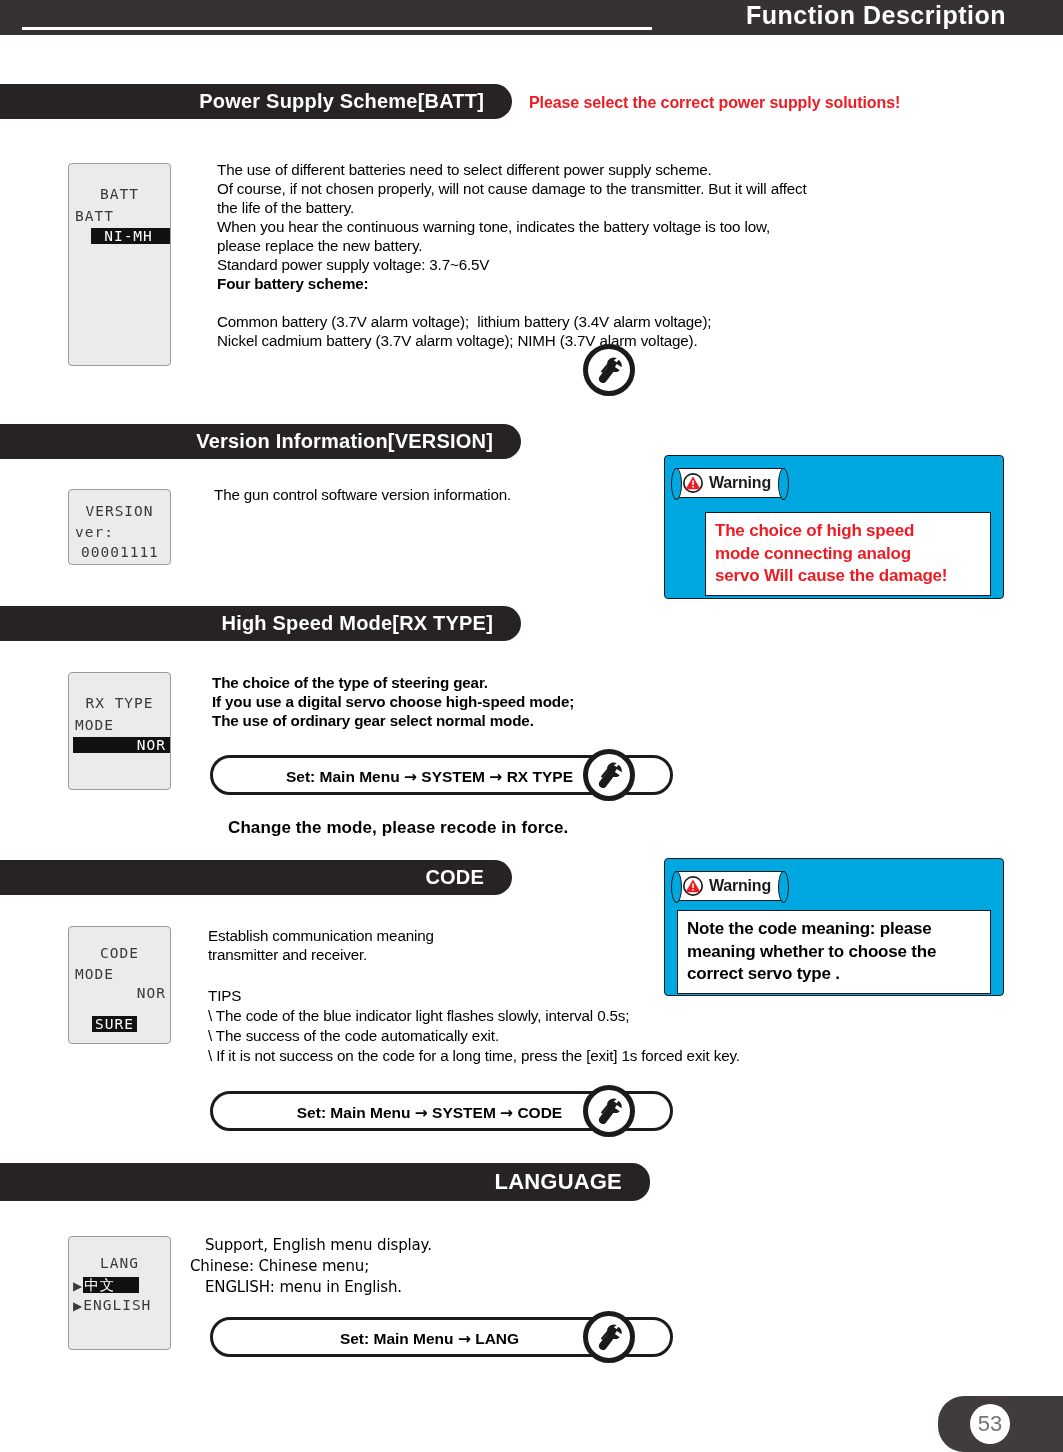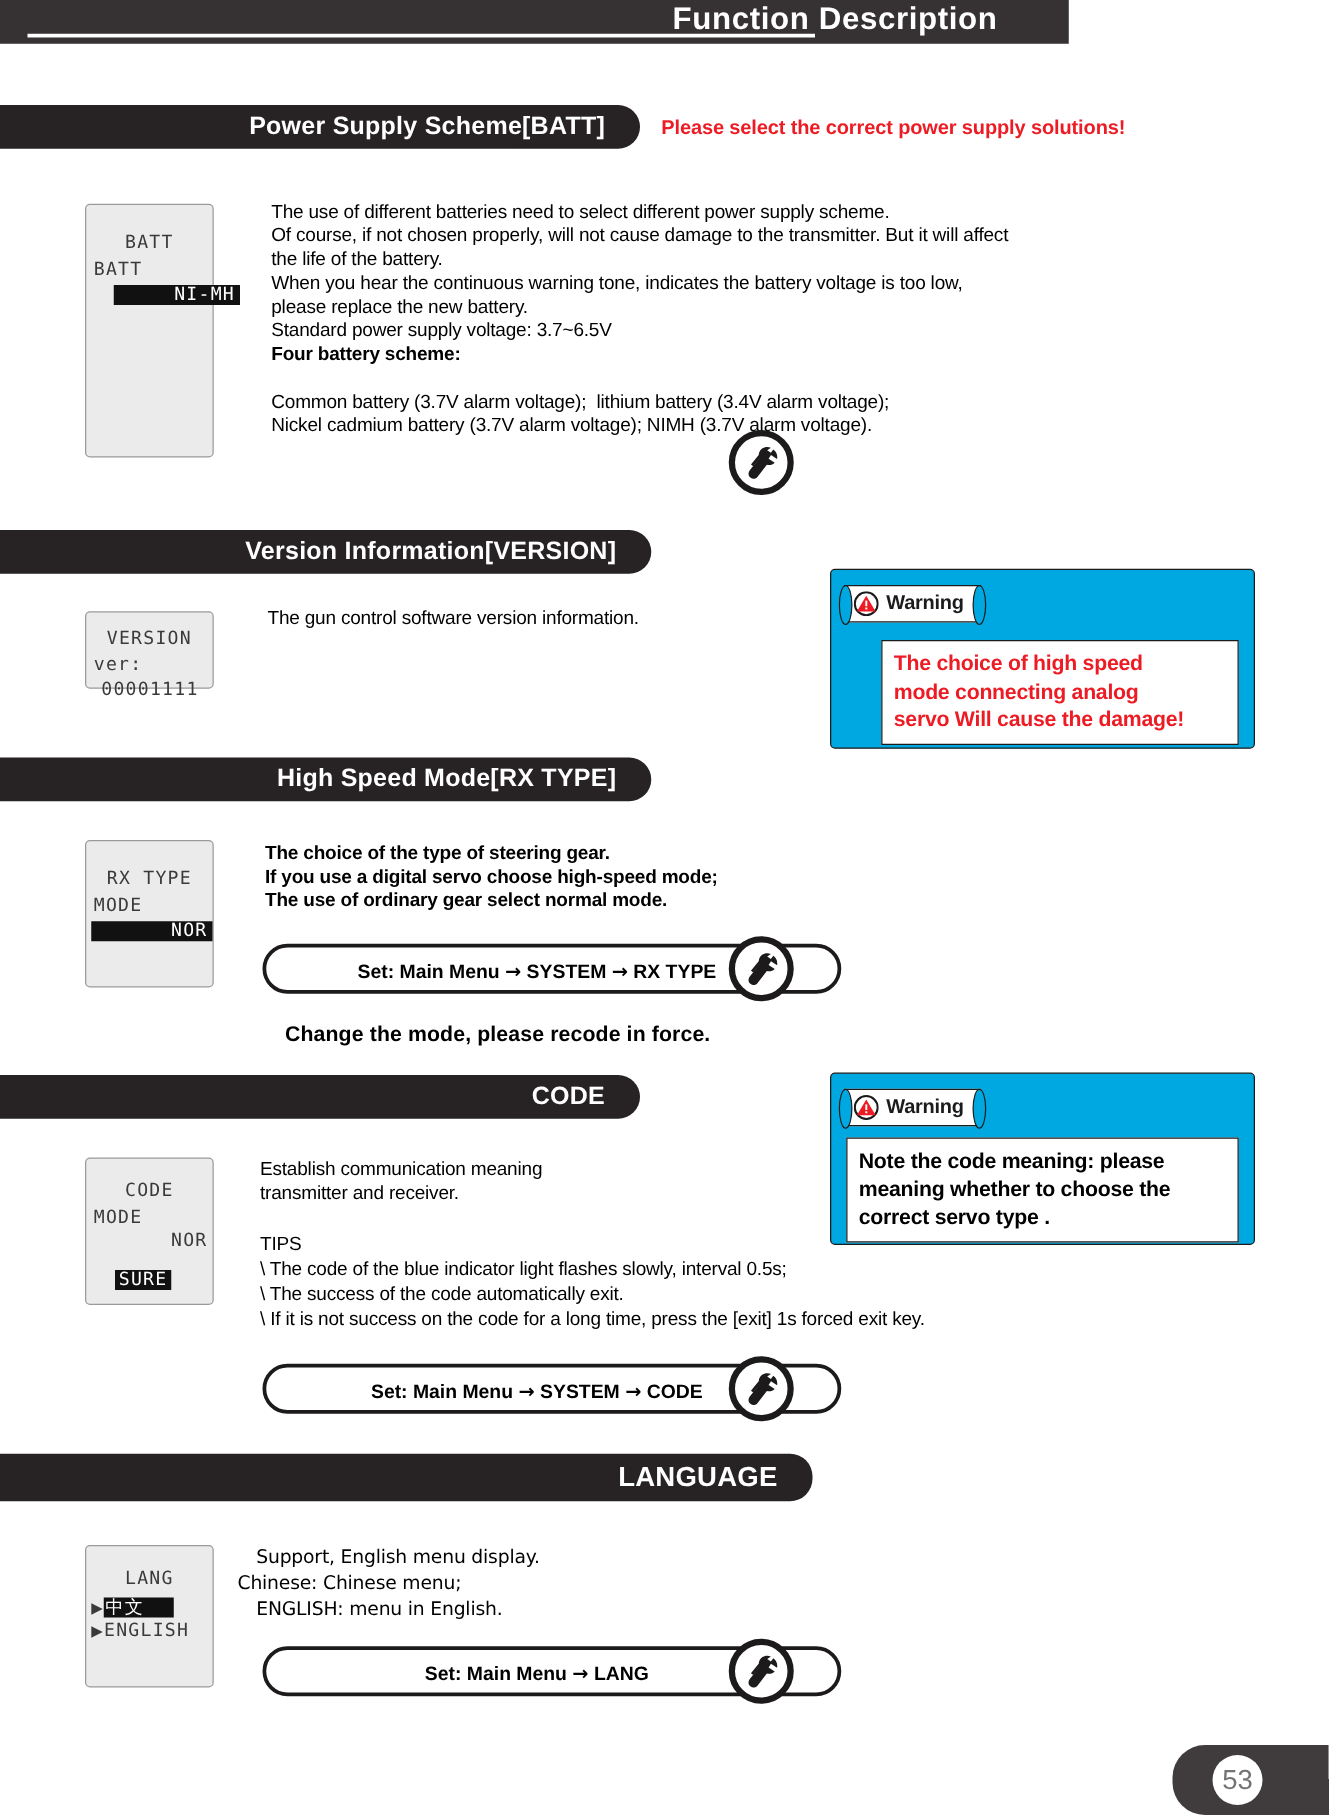--- a/index.html
+++ b/index.html
@@ -6,21 +6,21 @@
   html, body {
     width: 1063px; height: 1452px;
     background: #ffffff;
     font-family: "Liberation Sans", sans-serif;
     overflow: hidden;
   }
   #page { position: relative; width: 1063px; height: 1452px; background:#fff; }
 
   
   .header {
-    position: absolute; left:0; top:0; width:855px; height:35px;
+    position: absolute; left:0; top:0; width:1063px; height:35px;
     background:#363132;
     padding-left:20px;
   }
   .header-title {
     position:absolute; right:57px; top:-1px;
     font-size:25px; font-weight:bold; color:#ffffff;
     letter-spacing:.5px; line-height:33px;
     font-family:"Liberation Sans", sans-serif;
   }
   .header-rule {
@@ -150,21 +150,21 @@
   </div>
 
   <div class="secbar" style="top:84px; width:512px;">
     <span>Power Supply Scheme[BATT]</span>
   </div>
   <div class="secnote" style="left:529px; top:94px;">Please select the correct power supply solutions!</div>
 
   <div class="lcd" style="left:68px; top:163px; width:103px; height:203px;">
     <div class="ln ctr" style="top:22px;">BATT</div>
     <div class="ln" style="left:6px; top:44px;">BATT</div>
-    <div class="ln hl" style="left:22px; top:64px; width:101px; text-align:right; padding-right:4px;">NI-MH</div>
+    <div class="ln hl" style="left:22px; top:64px; width:79px; text-align:center; padding-right:4px;">NI-MH</div>
   </div>
 
   <div class="copy" style="left:217px; top:160px;">The use of different batteries need to select different power supply scheme.</div>
   <div class="copy" style="left:217px; top:179px;">Of course, if not chosen properly, will not cause damage to the transmitter. But it will affect</div>
   <div class="copy" style="left:217px; top:198px;">the life of the battery.</div>
   <div class="copy" style="left:217px; top:217px;">When you hear the continuous warning tone, indicates the battery voltage is too low,</div>
   <div class="copy" style="left:217px; top:236px;">please replace the new battery.</div>
   <div class="copy" style="left:217px; top:255px;">Standard power supply voltage: 3.7~6.5V</div>
   <div class="copy b" style="left:217px; top:274px;">Four battery scheme:</div>
   <div class="copy" style="left:217px; top:312px;">Common battery (3.7V alarm voltage);  lithium battery (3.4V alarm voltage);</div>
@@ -174,21 +174,21 @@
     <svg width="30" height="30" viewBox="0 0 32 32" aria-hidden="true">
       <path d="M24.2 3.4c-3.0-1.4-6.7-0.6-8.8 2.0-1.7 2.1-1.9 4.8-0.9 7.0l-8.3 10.2c-1.6 1.9-1.4 4.7 0.5 6.3 1.9 1.6 4.7 1.3 6.2-0.7l7.9-10.3c2.3 0.7 4.9 0.2 6.7-1.7l-5.2-3.3 2.0-3.2 5.2 3.3c0.6-3.0-0.6-6.3-3.2-8.0l-2.1 2.6-3.1-2.0z" fill="#1d1a1b"></path>
       <path d="M13.8 9.6l-6.6 8.1 2.0 1.6 6.6-8.1z" fill="#1d1a1b"></path>
     </svg>
   </div>
 
   <div class="secbar" style="top:424px; width:521px;">
     <span>Version Information[VERSION]</span>
   </div>
 
-  <div class="lcd" style="left:68px; top:489px; width:103px; height:62px;">
+  <div class="lcd" style="left:68px; top:489px; width:103px; height:76px;">
     <div class="ln ctr" style="top:13px;">VERSION</div>
     <div class="ln" style="left:6px; top:34px;">ver:</div>
     <div class="ln" style="left:12px; top:54px;">00001111</div>
   </div>
 
   <div class="copy" style="left:214px; top:485px;">The gun control software version information.</div>
 
   <div class="warnbox warn-red" style="left:664px; top:455px; width:340px; height:144px;">
     <div class="ribbon">
       <span class="wicon">

